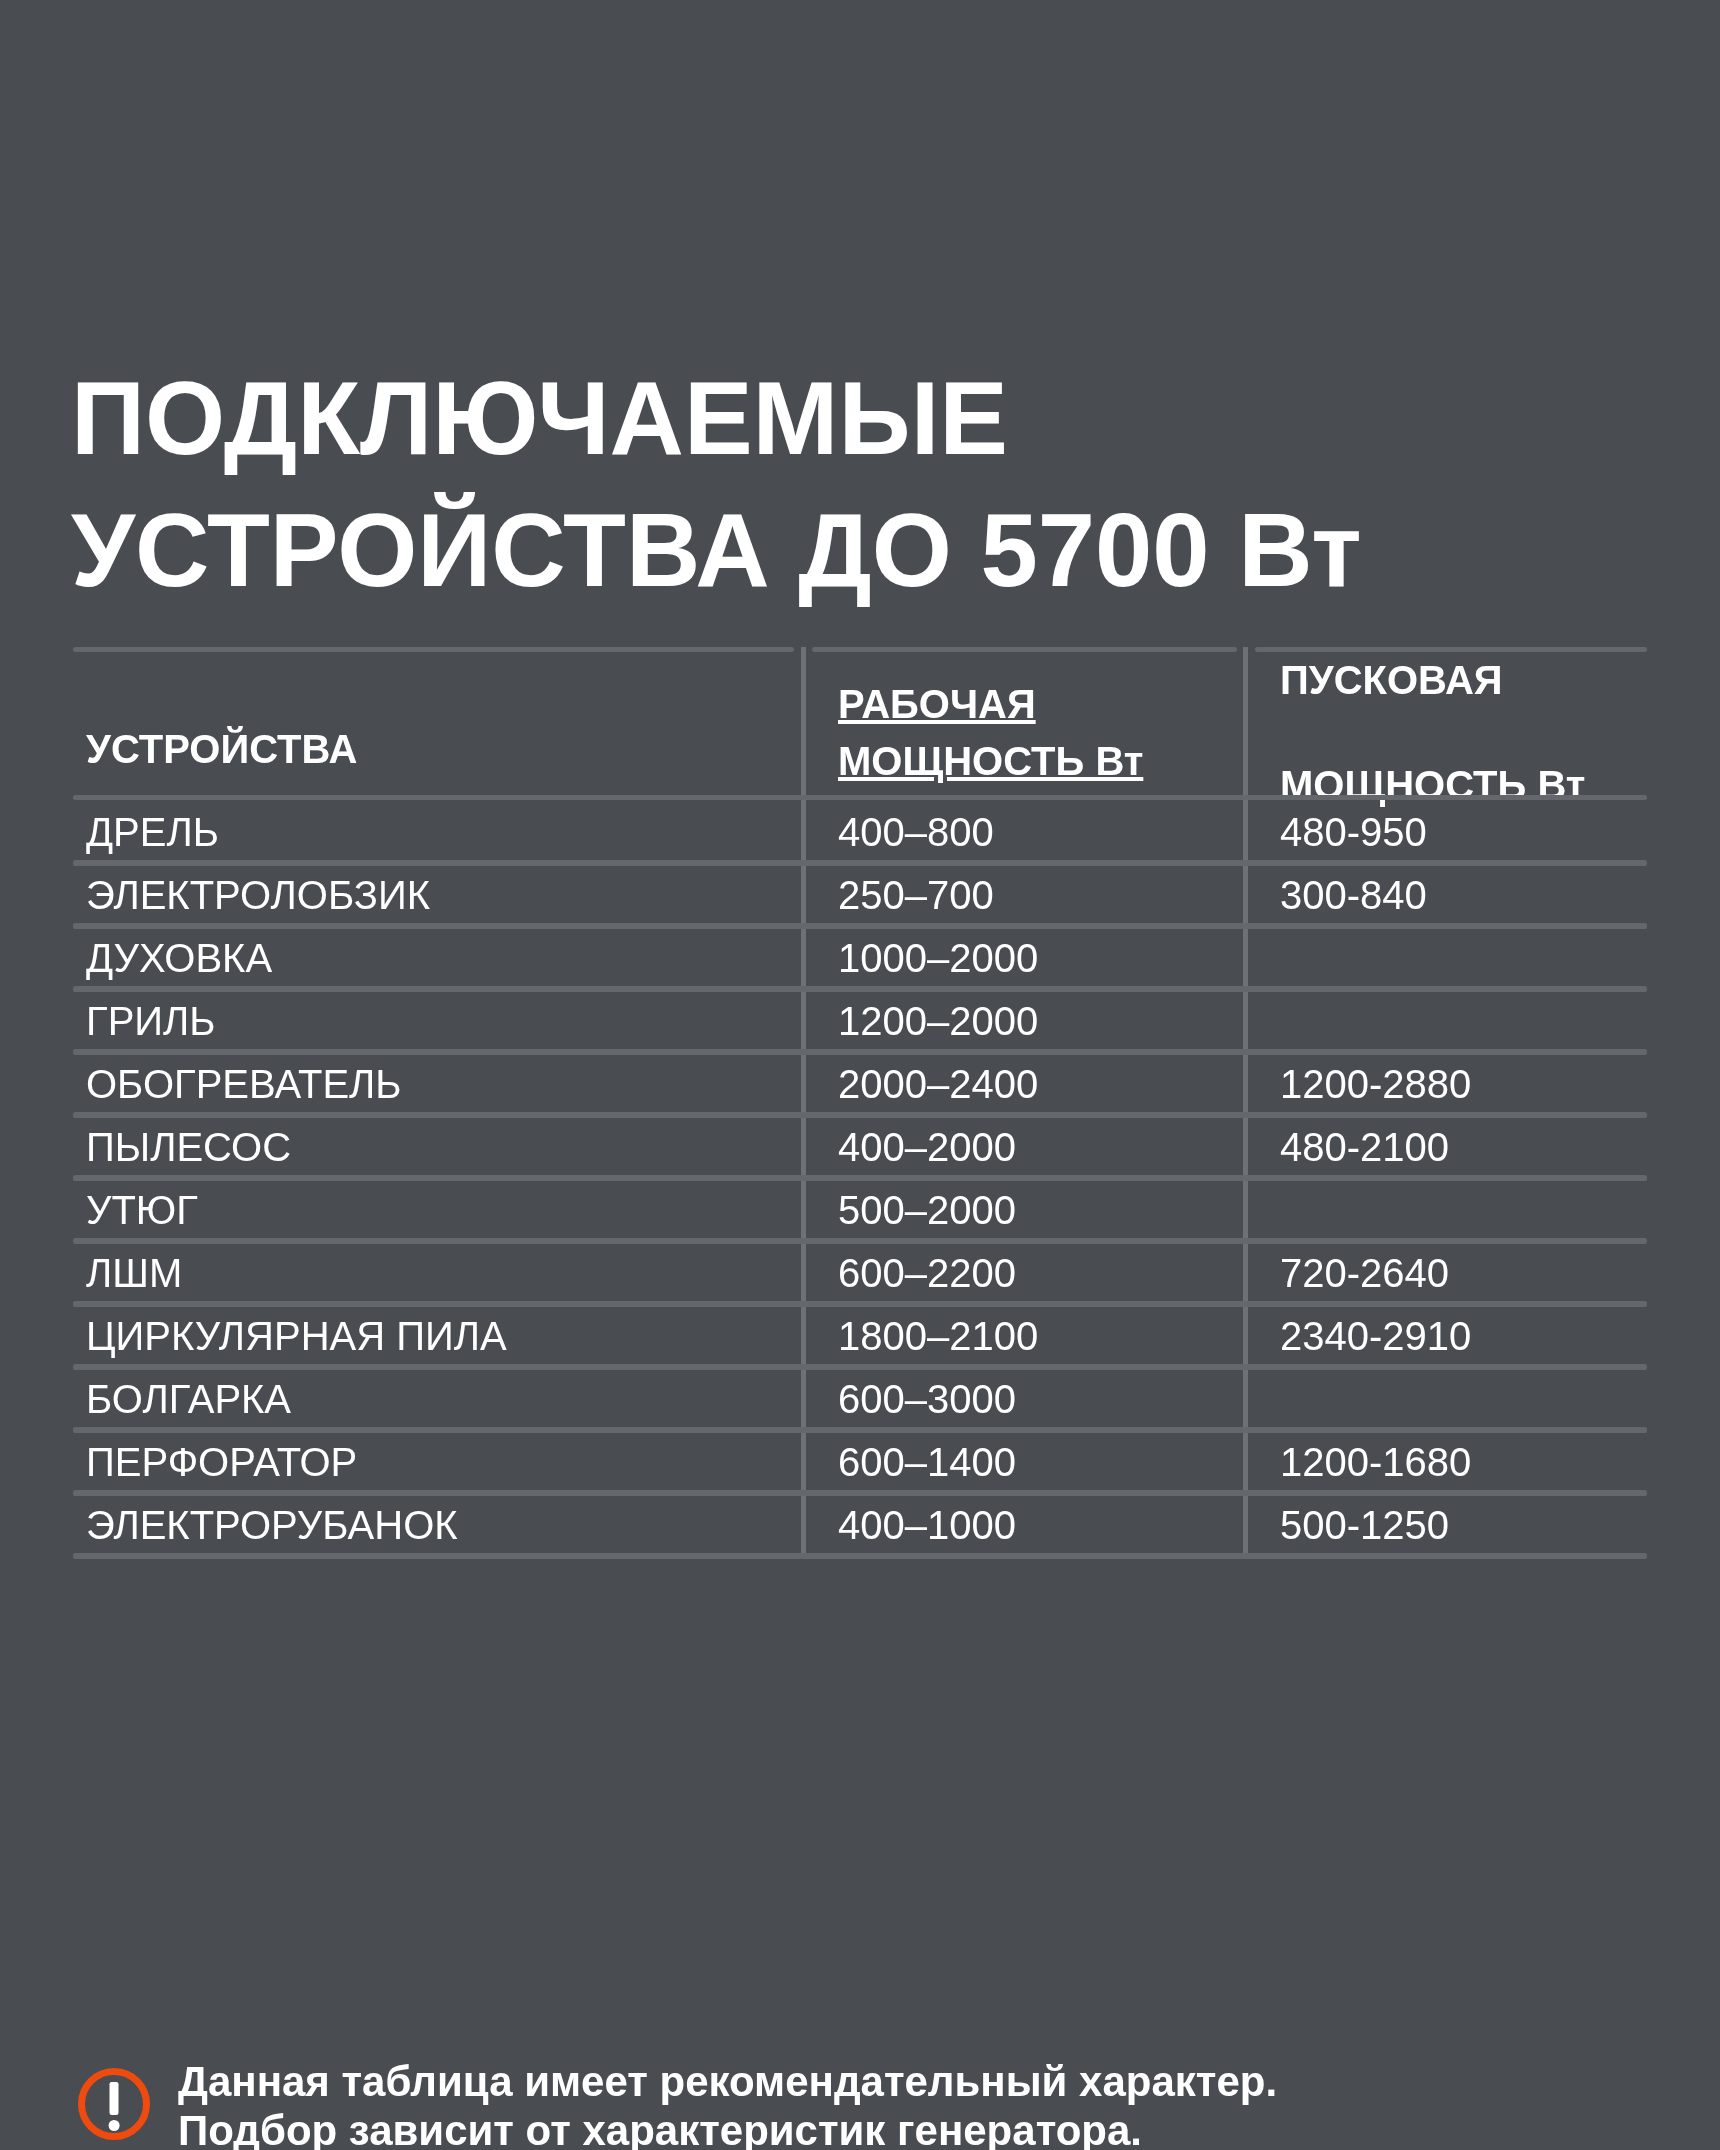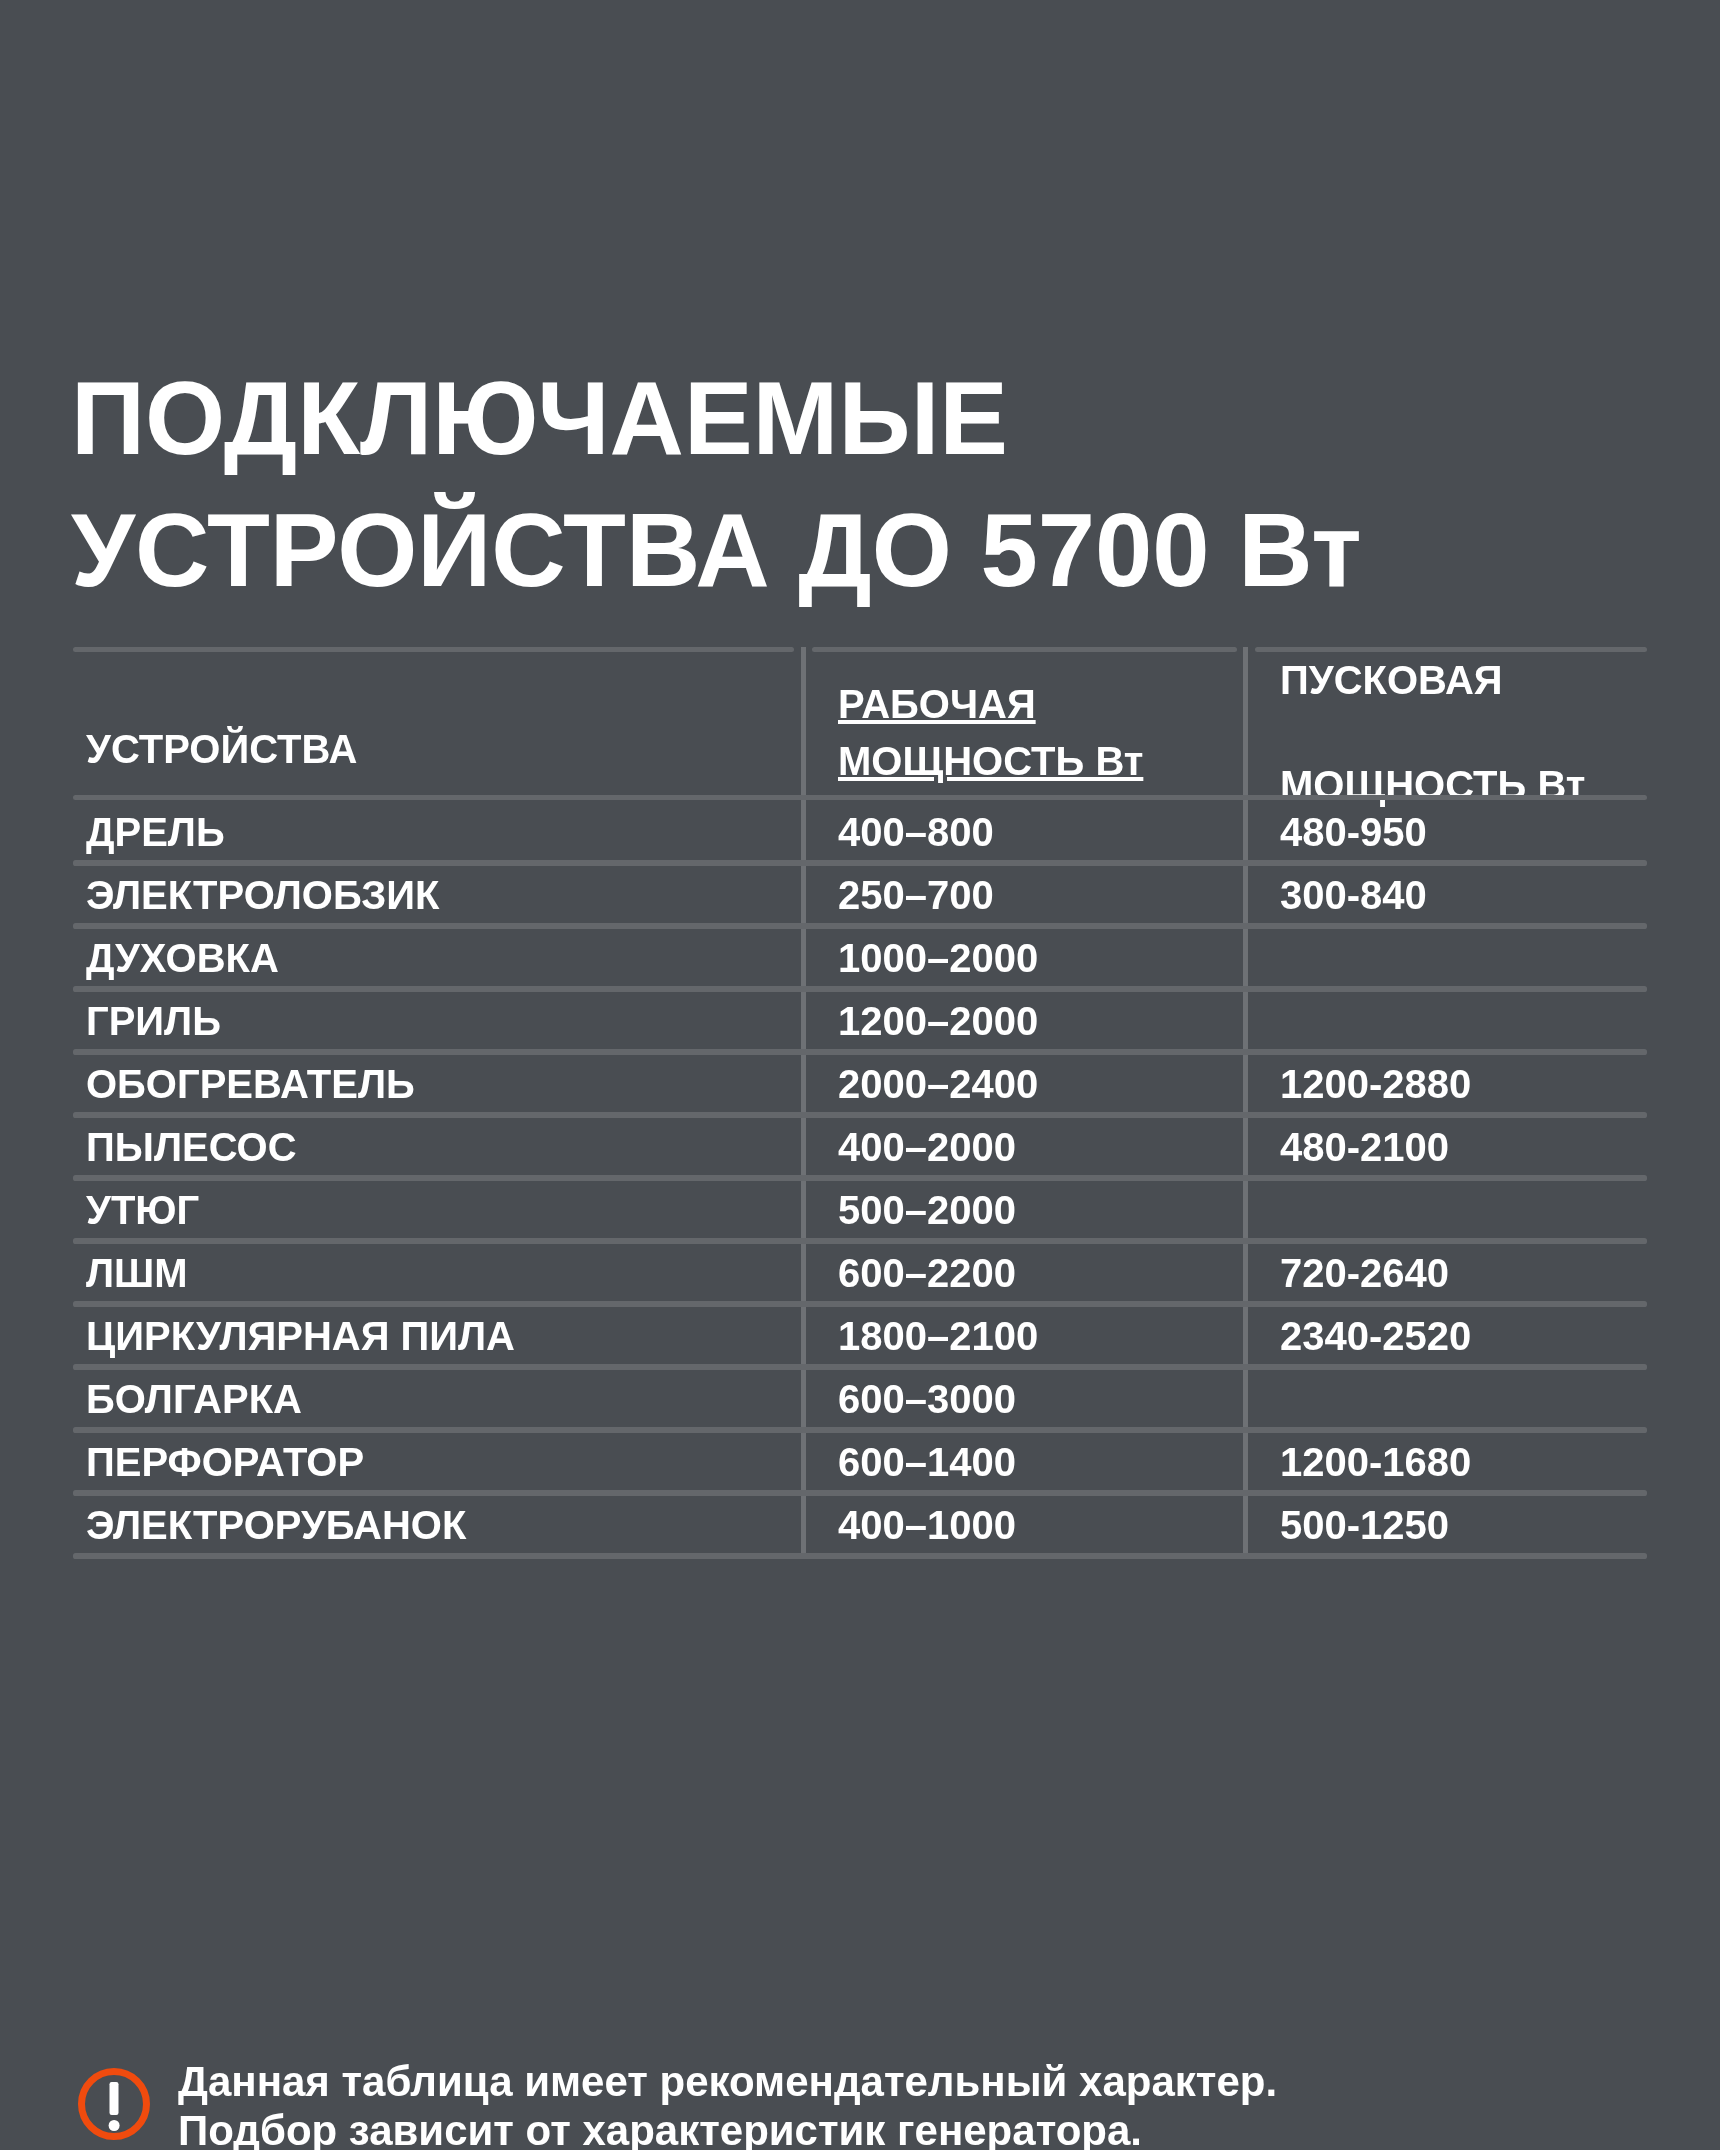--- a/index.html
+++ b/index.html
@@ -73,21 +73,21 @@
   .trow{
     position:relative;
     display:grid;grid-template-columns:730px 443px 401px;
     height:63px;align-items:center;
   }
   .trow::after{
     content:"";position:absolute;left:0;bottom:-2.6px;height:5.2px;width:1574px;
     border-radius:2.6px;background:var(--line);z-index:3;
   }
   .cell{
-    font-size:40px;font-weight:700;line-height:1;
+    font-size:40px;font-weight:400;line-height:1;
     white-space:nowrap;
   }
   .cell.c1{padding-left:13px;}
   .cell.c2{padding-left:35px;}
   .cell.c3{padding-left:34px;}
 
   
   .warn-icon{
     position:absolute;left:78px;top:2068px;width:72px;height:72px;
     border:7.3px solid var(--orange);border-radius:50%;
@@ -184,21 +184,21 @@
 
   <div class="trow">
     <div class="cell c1">ЛШМ</div>
     <div class="cell c2">600–2200</div>
     <div class="cell c3">720-2640</div>
   </div>
 
   <div class="trow">
     <div class="cell c1">ЦИРКУЛЯРНАЯ ПИЛА</div>
     <div class="cell c2">1800–2100</div>
-    <div class="cell c3">2340-2520</div>
+    <div class="cell c3">2340-2910</div>
   </div>
 
   <div class="trow">
     <div class="cell c1">БОЛГАРКА</div>
     <div class="cell c2">600–3000</div>
   </div>
 
   <div class="trow">
     <div class="cell c1">ПЕРФОРАТОР</div>
     <div class="cell c2">600–1400</div>

